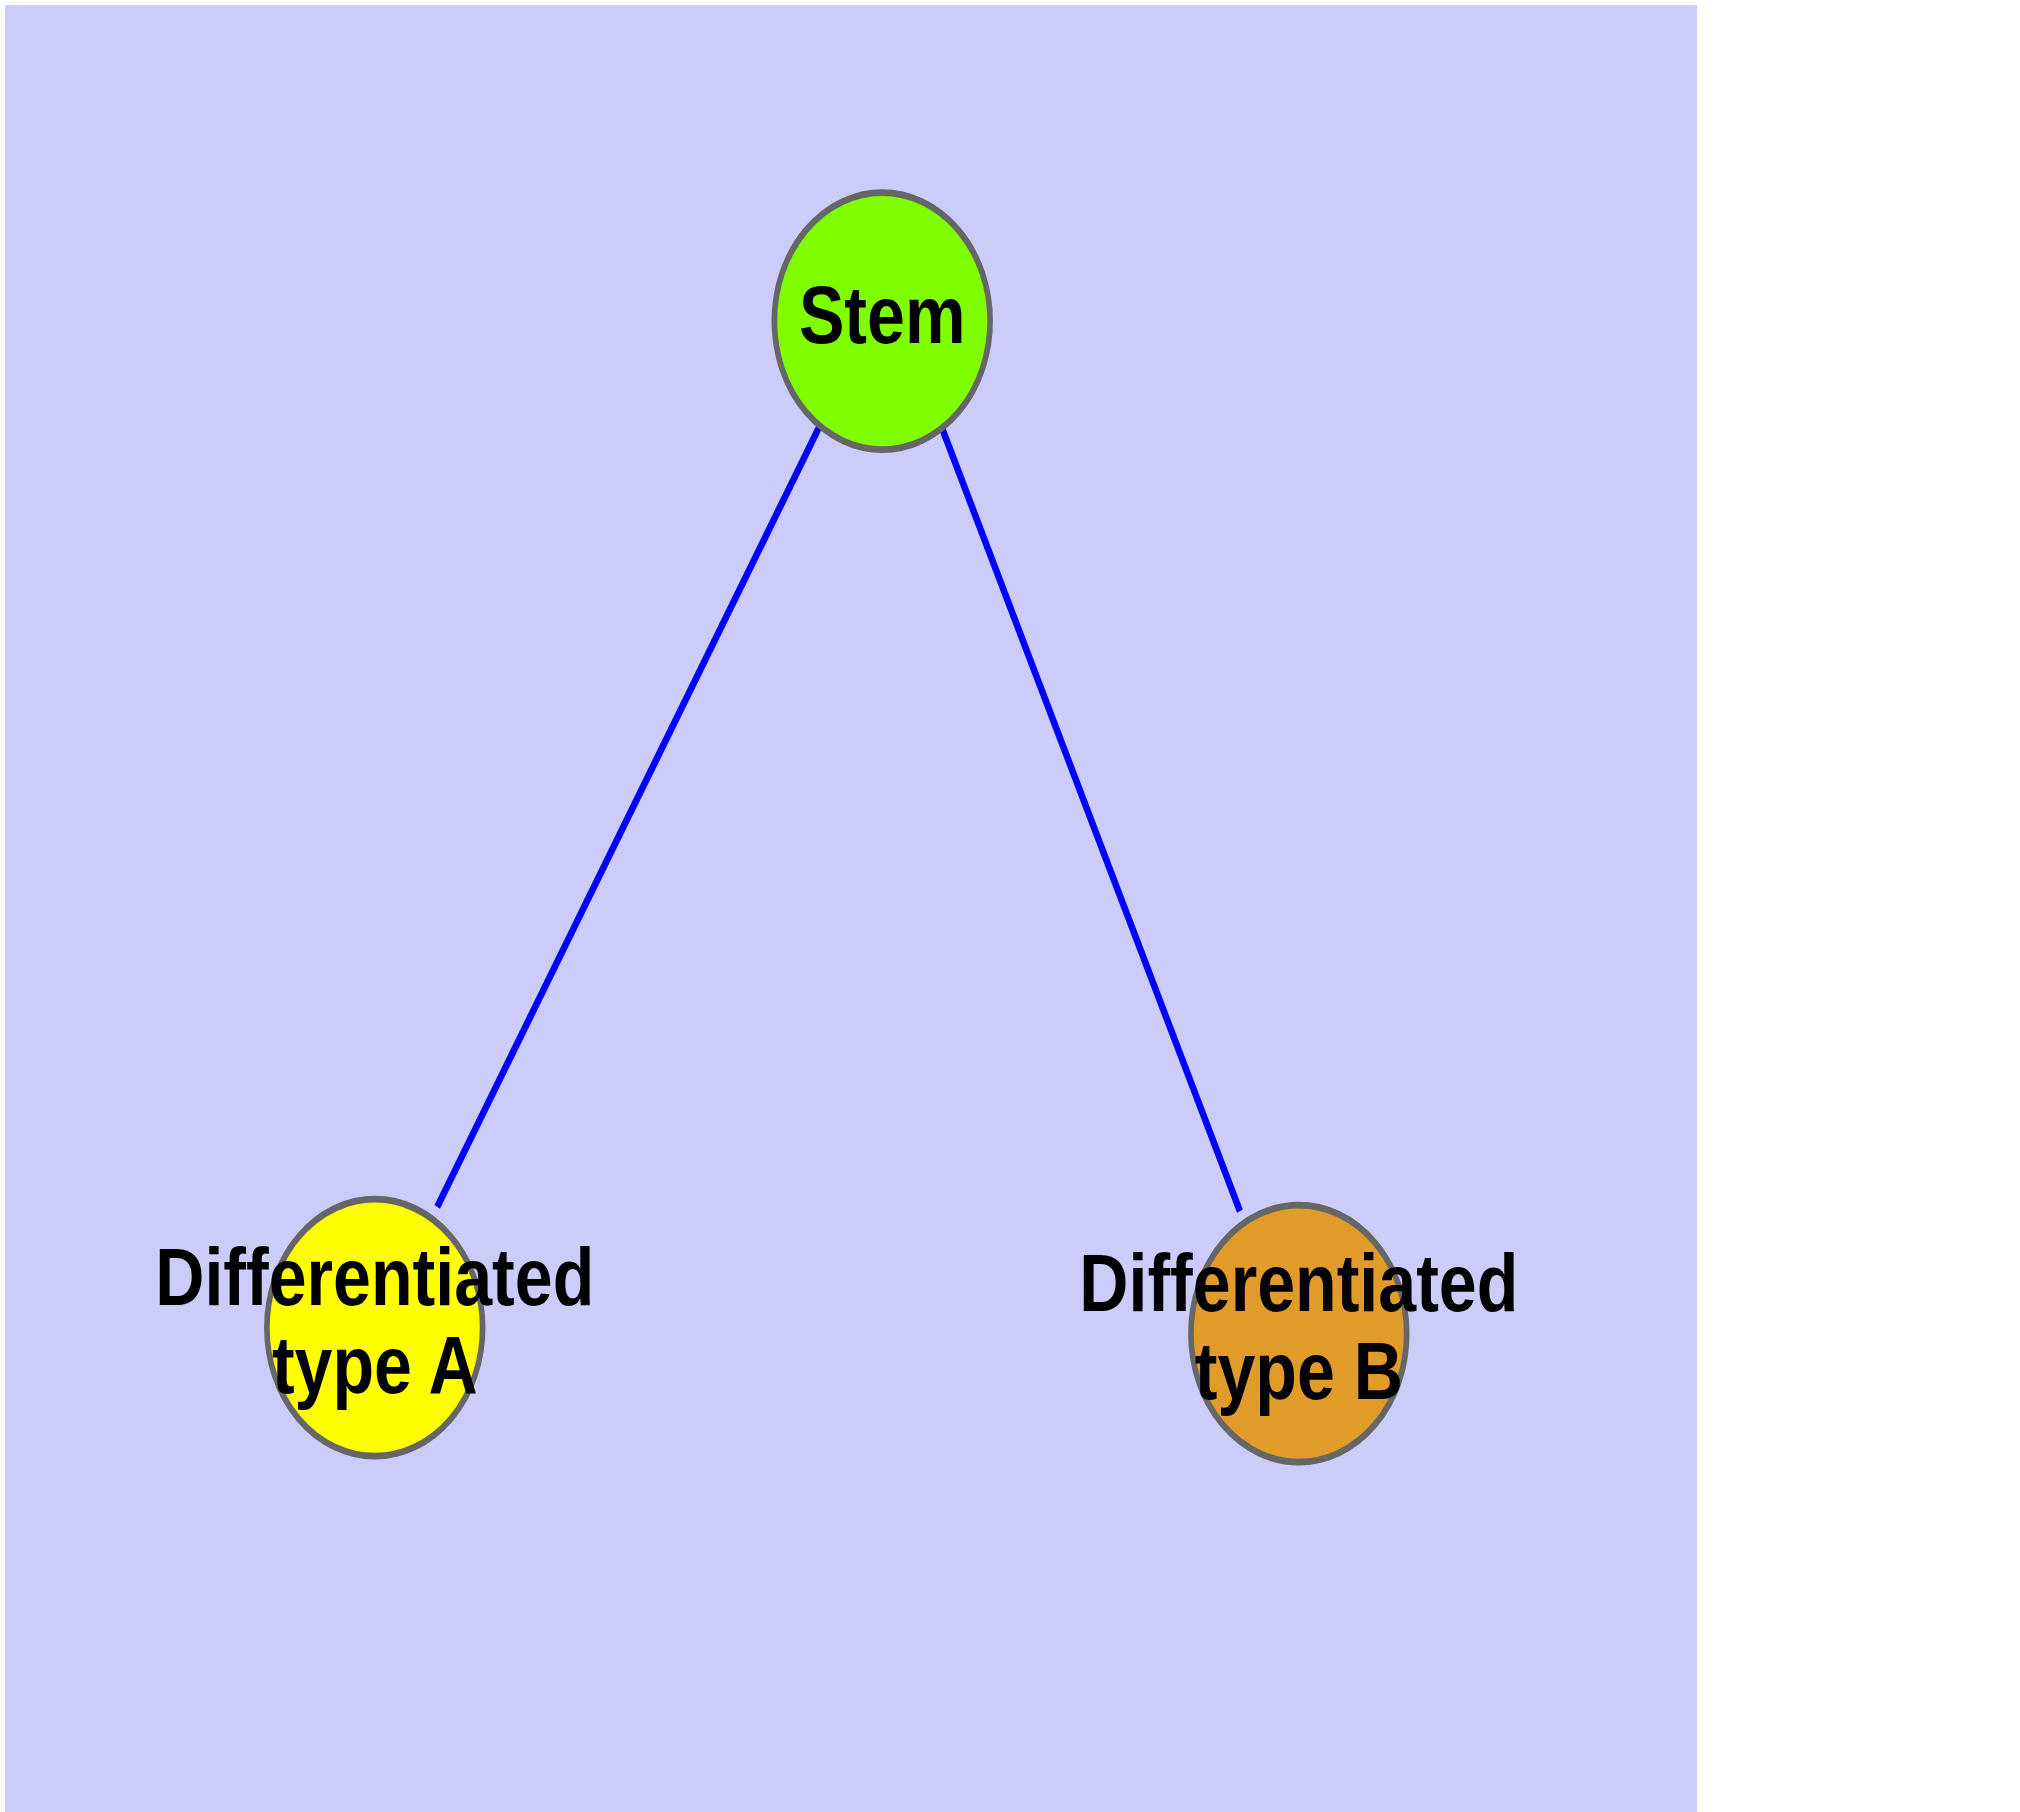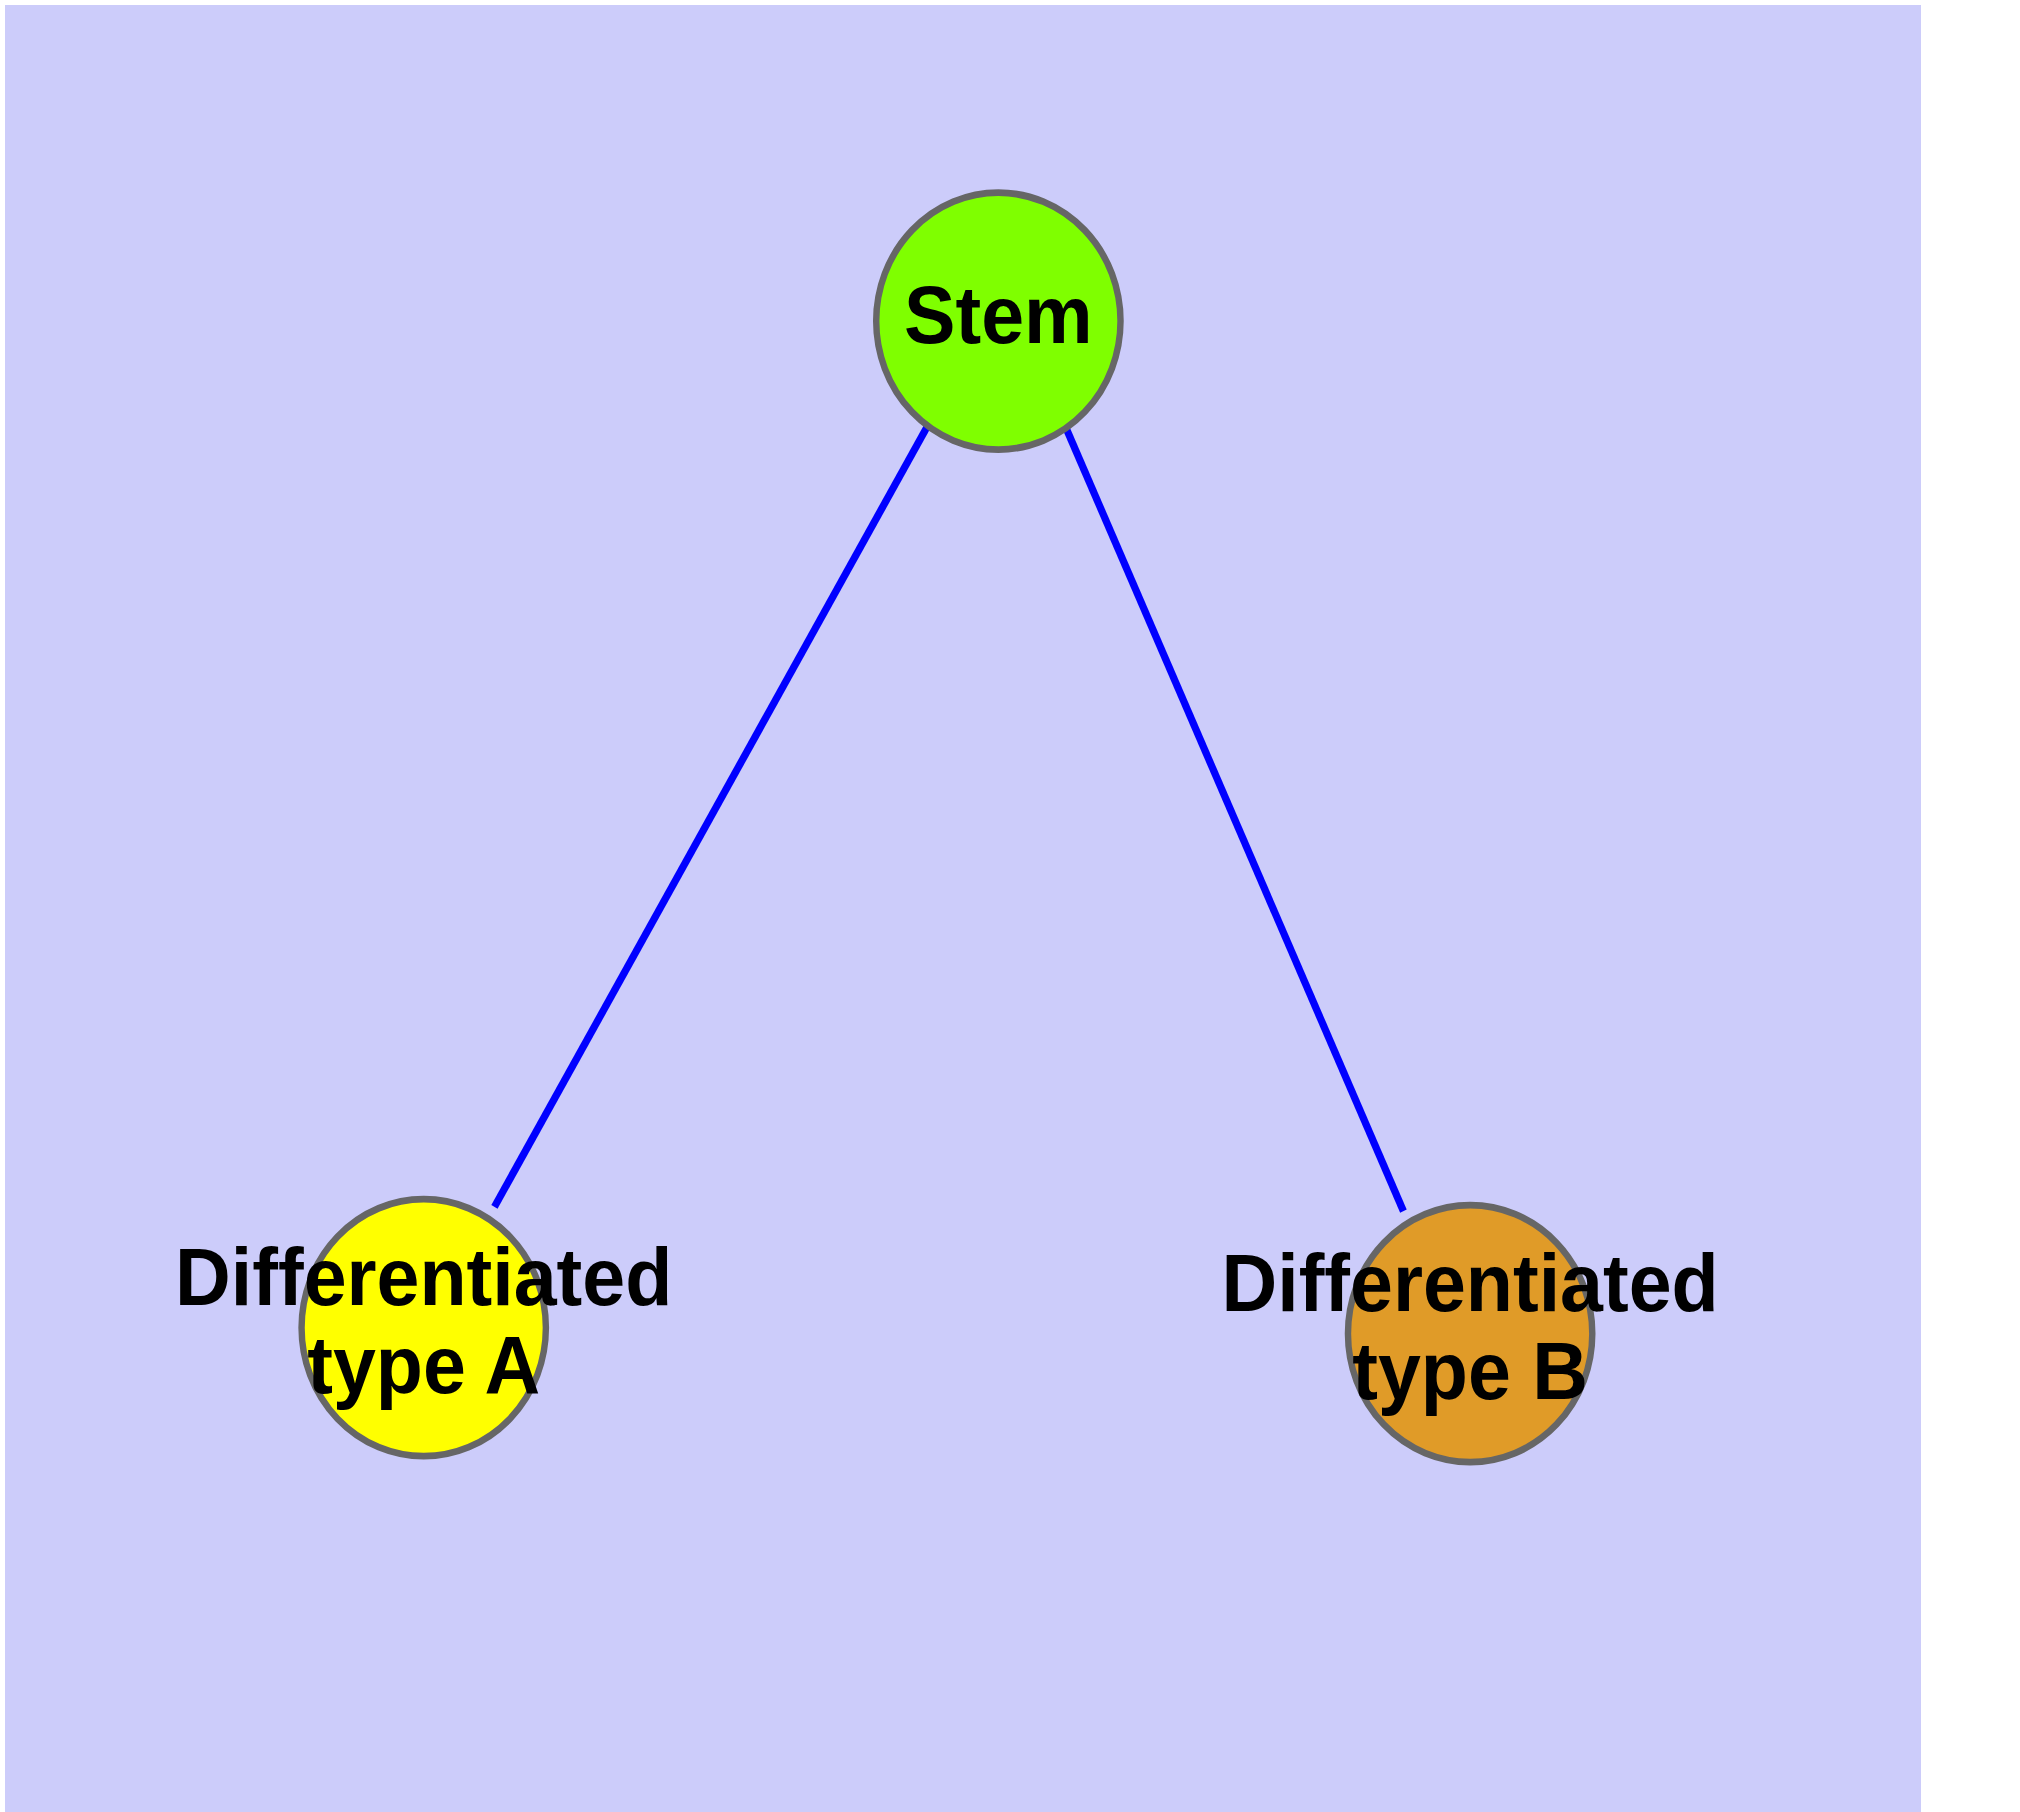--- a/index.html
+++ b/index.html
@@ -32,21 +32,21 @@
     font-weight: bold;
     fill: #000000;
     text-anchor: middle;
     dominant-baseline: middle;
     paint-order: normal;
   }
 </style>
 </head>
 <body>
 
-<div id="canvas" style="width: 1921px; height: 1812px; background: rgb(204, 204, 250);">
+<div id="canvas" style="width: 1697px; height: 1812px; background: rgb(204, 204, 250);">
   <svg id="graph-svg" viewBox="0 0 2384 2138" preserveAspectRatio="none">
     <g id="edge-layer">
         <line x1="1148" y1="498" x2="609" y2="1422" stroke="#0000ff" stroke-width="9" stroke-linecap="butt"></line>
         <line x1="1320" y1="500" x2="1740" y2="1427" stroke="#0000ff" stroke-width="9" stroke-linecap="butt"></line>
       </g>
     <g id="node-layer">
         <circle cx="1236" cy="374" r="152" fill="#7fff00" stroke="#666666" stroke-width="8"></circle>
         <circle cx="521" cy="1565" r="152" fill="#ffff00" stroke="#666666" stroke-width="8"></circle>
         <circle cx="1823" cy="1572" r="152" fill="#e09b28" stroke="#666666" stroke-width="8"></circle>
       </g>

